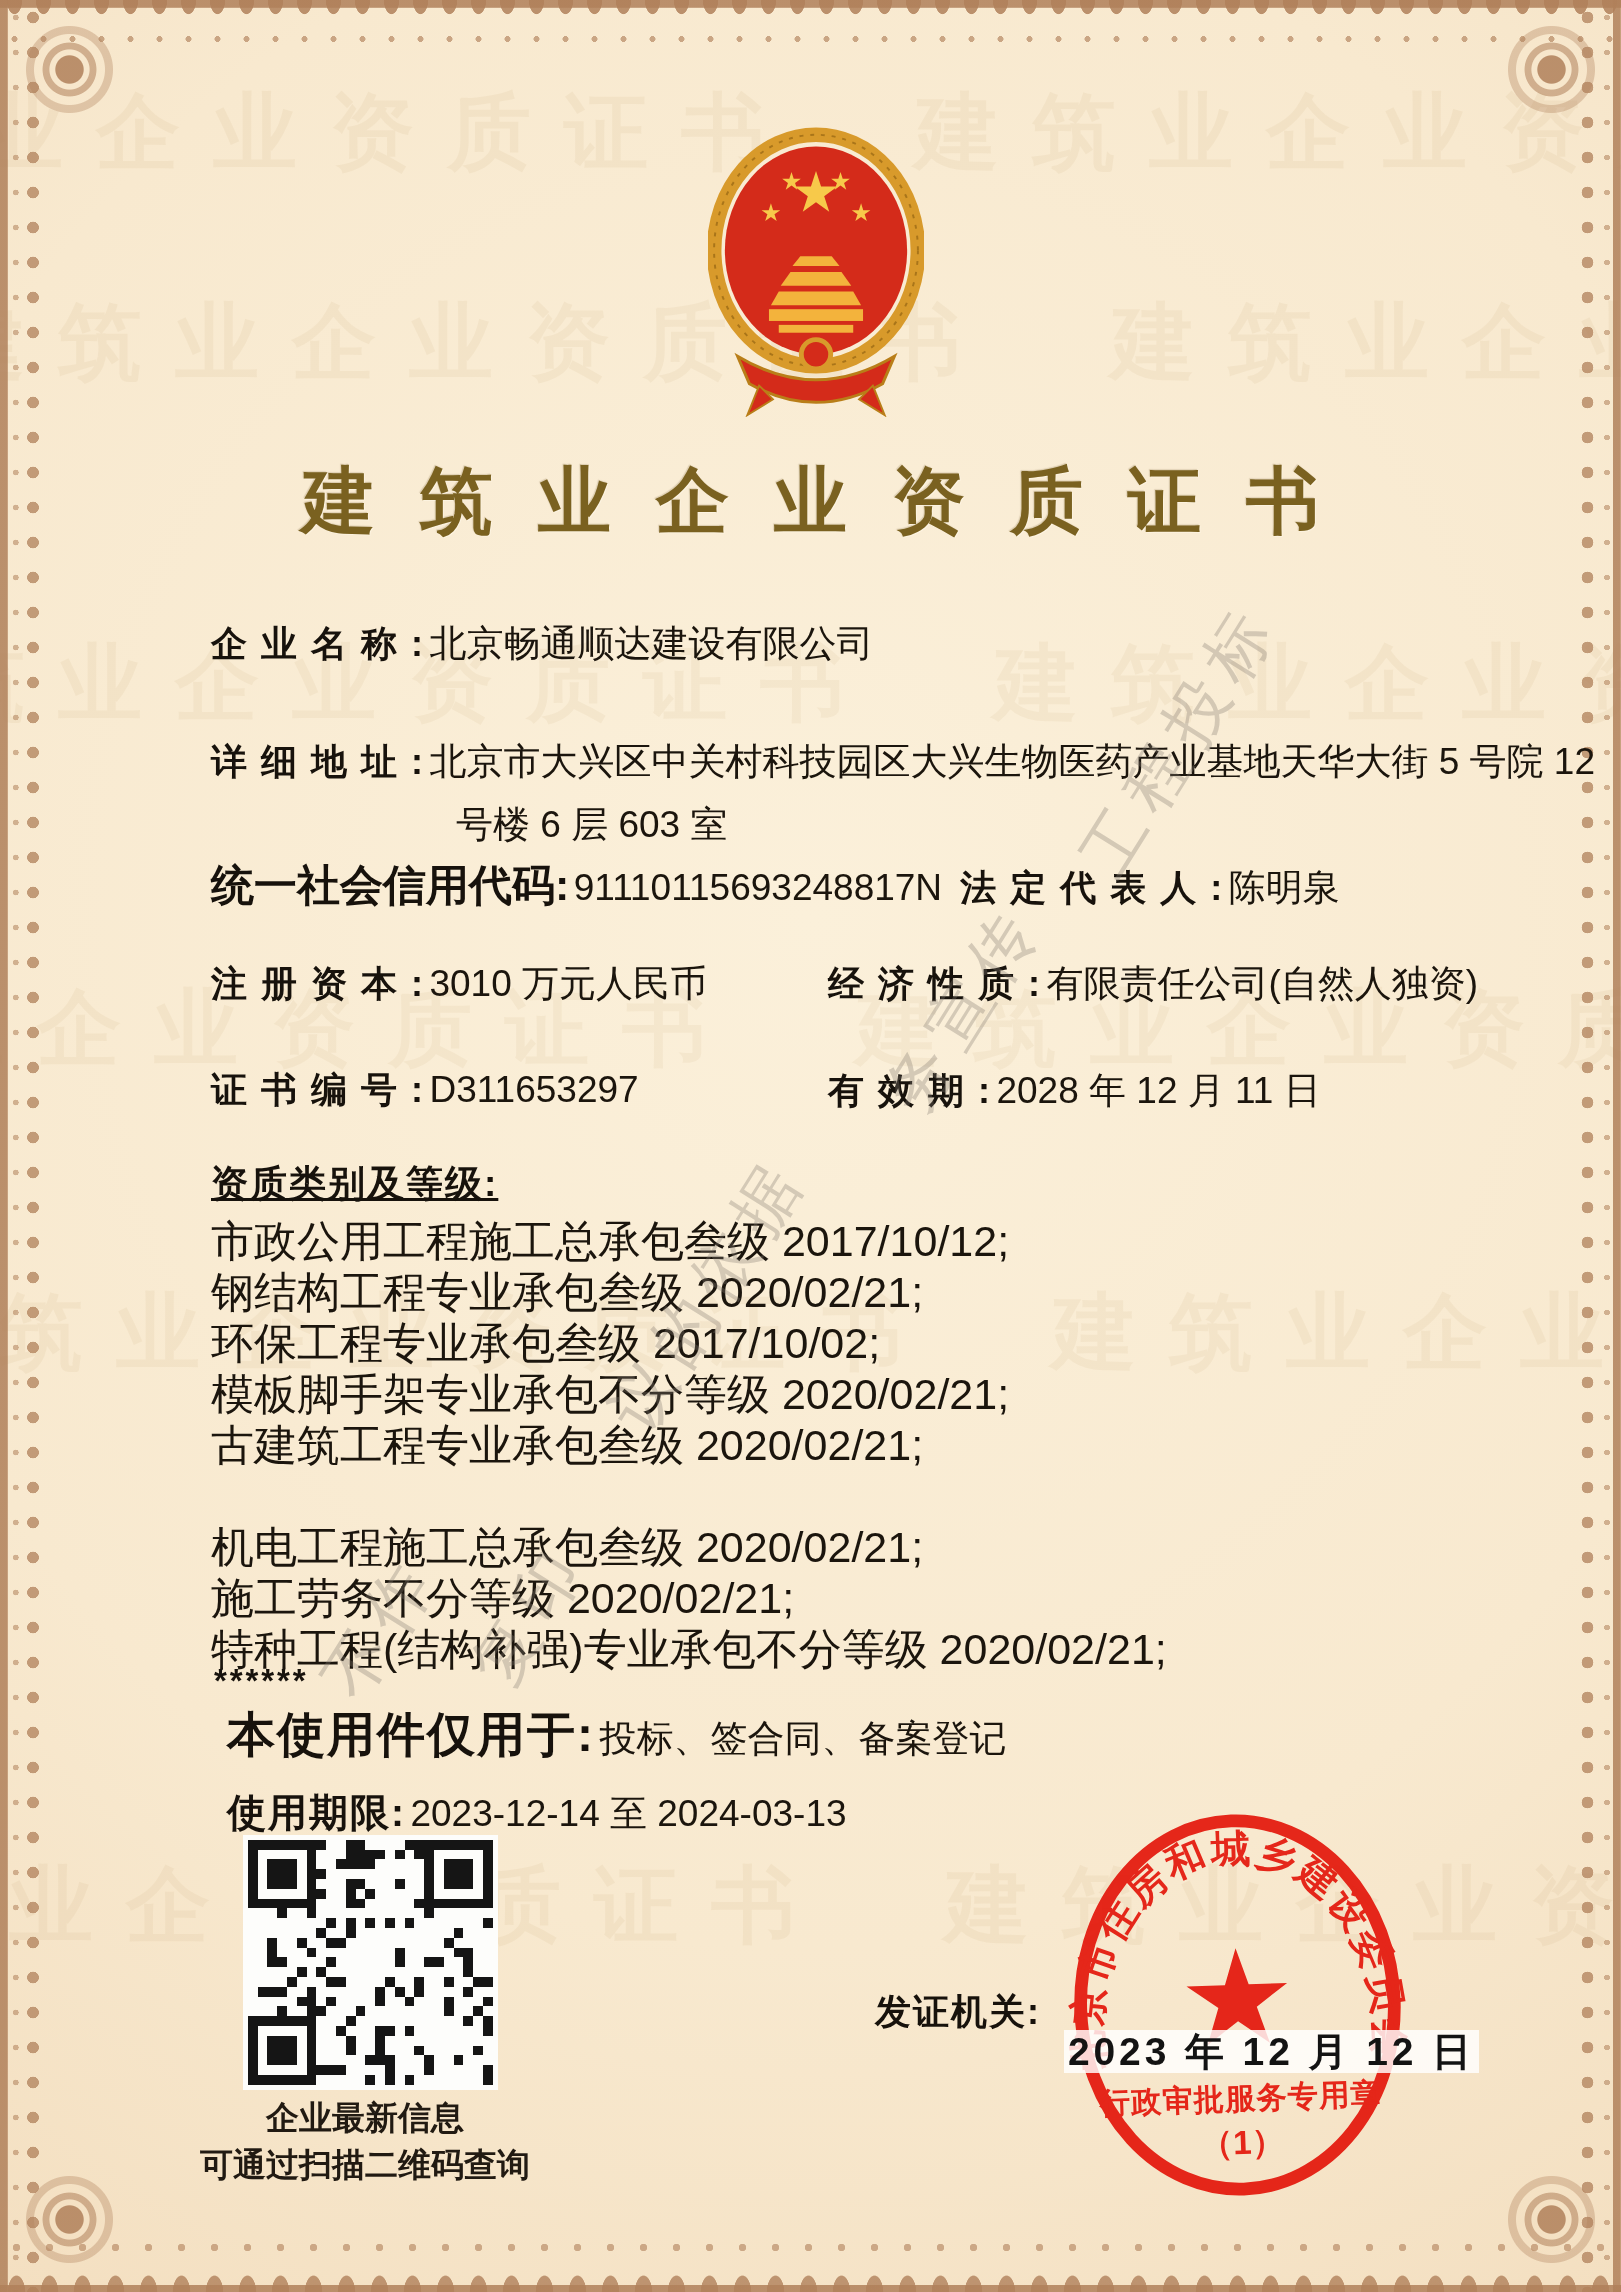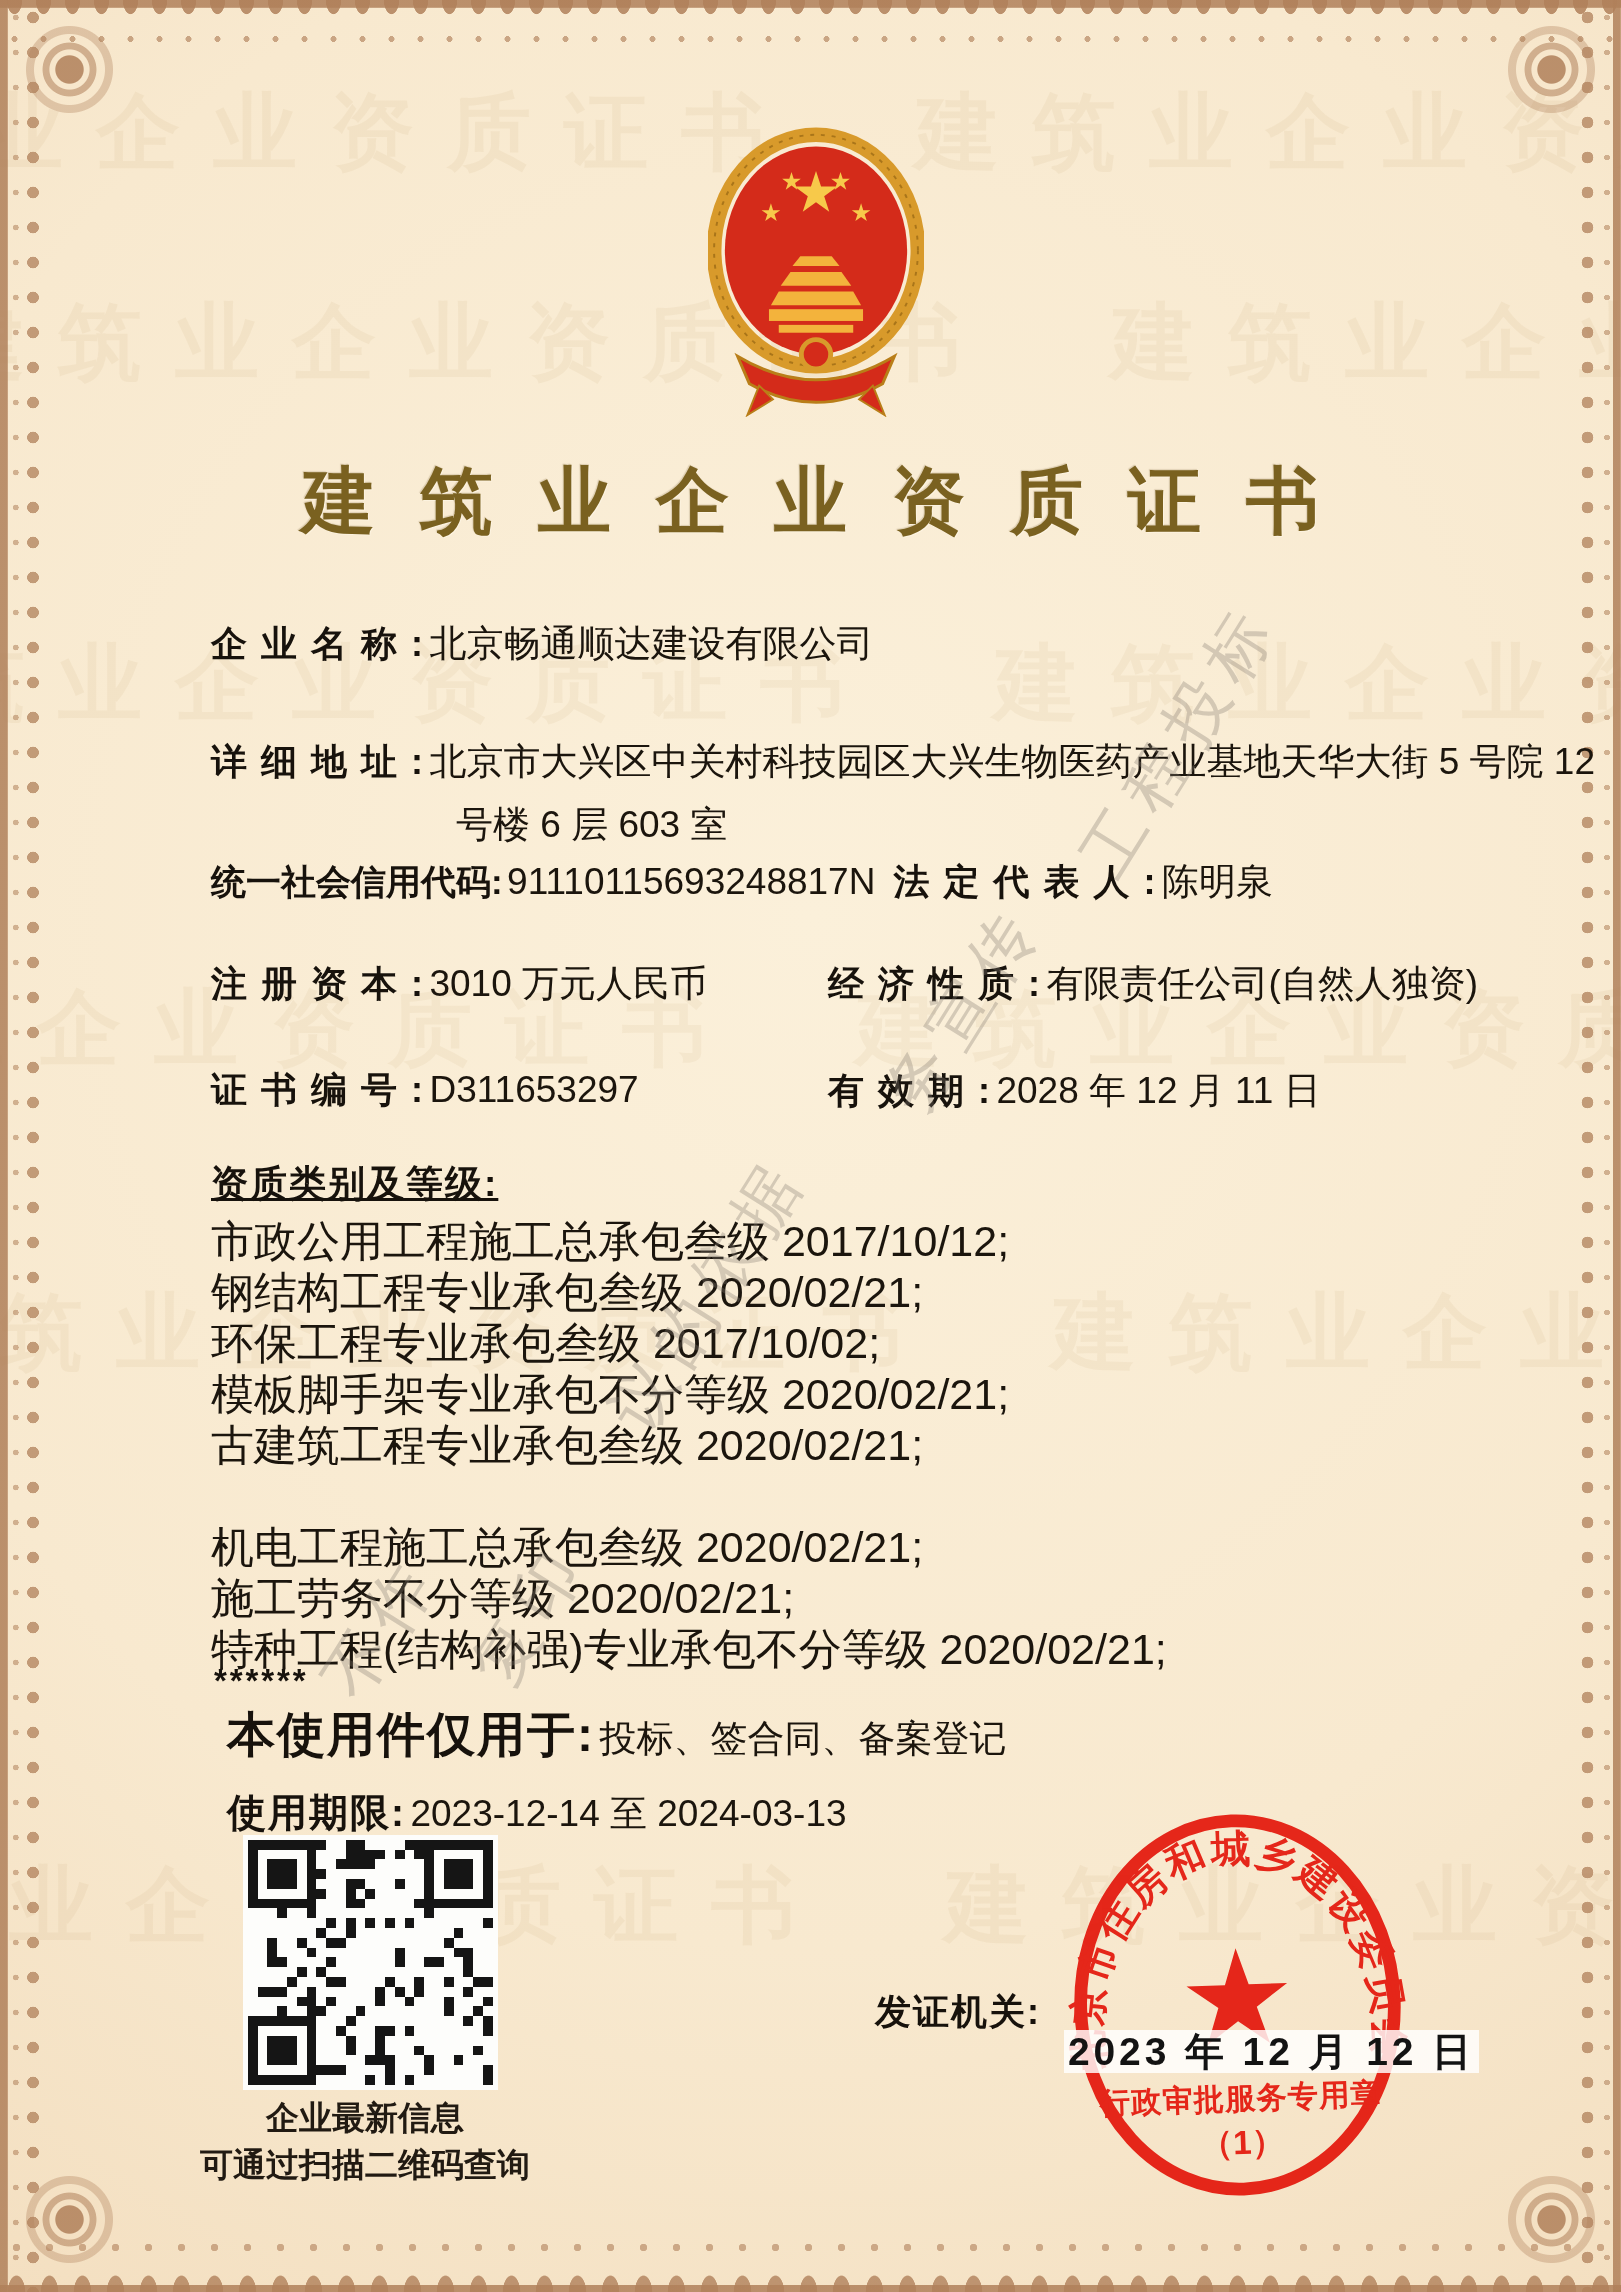--- a/index.html
+++ b/index.html
@@ -51,21 +51,21 @@
   .copymark{position:absolute;z-index:4;font-size:65px;font-weight:400;letter-spacing:11.8px;
     color:#857c72;opacity:.32;transform:rotate(-58deg);white-space:nowrap;pointer-events:none;}
 
   
   .content{position:absolute;inset:0;z-index:3;}
   .title{position:absolute;left:0;right:0;top:453px;text-align:center;
     font-size:73px;font-weight:700;color:#7a6120;letter-spacing:45px;text-indent:45px;
     text-shadow:1px 1px 0 rgba(255,250,235,.5), -1px -1px 1px rgba(90,60,10,.18);}
   .row{position:absolute;white-space:nowrap;}
   .lbl{font-weight:700;color:#17120c;font-size:36px;letter-spacing:2px;}
-  .lbl.tight{letter-spacing:0;font-size:35px;}
+  .lbl.tight{letter-spacing:0;font-size:43px;}
   .val{font-weight:400;color:#1b150d;font-size:37px;}
   .qlist .lbl{font-size:37px;text-decoration:underline;}
   .qitem{position:absolute;font-size:43px;color:#1b150d;white-space:nowrap;}
   .stars{font-size:33px;font-weight:700;letter-spacing:2.9px;color:#17120c;}
 
   
   .qr-box{position:absolute;left:243px;top:1835px;width:245px;height:245px;background:#fdfdfb;padding:4.9px;}
   .qr-modules{display:grid;grid-template-columns:repeat(25,1fr);grid-template-rows:repeat(25,1fr);width:245px;height:245px;}
   .qr-modules span.m1{background:#151515}
   .qr-modules span.m0{background:transparent}

